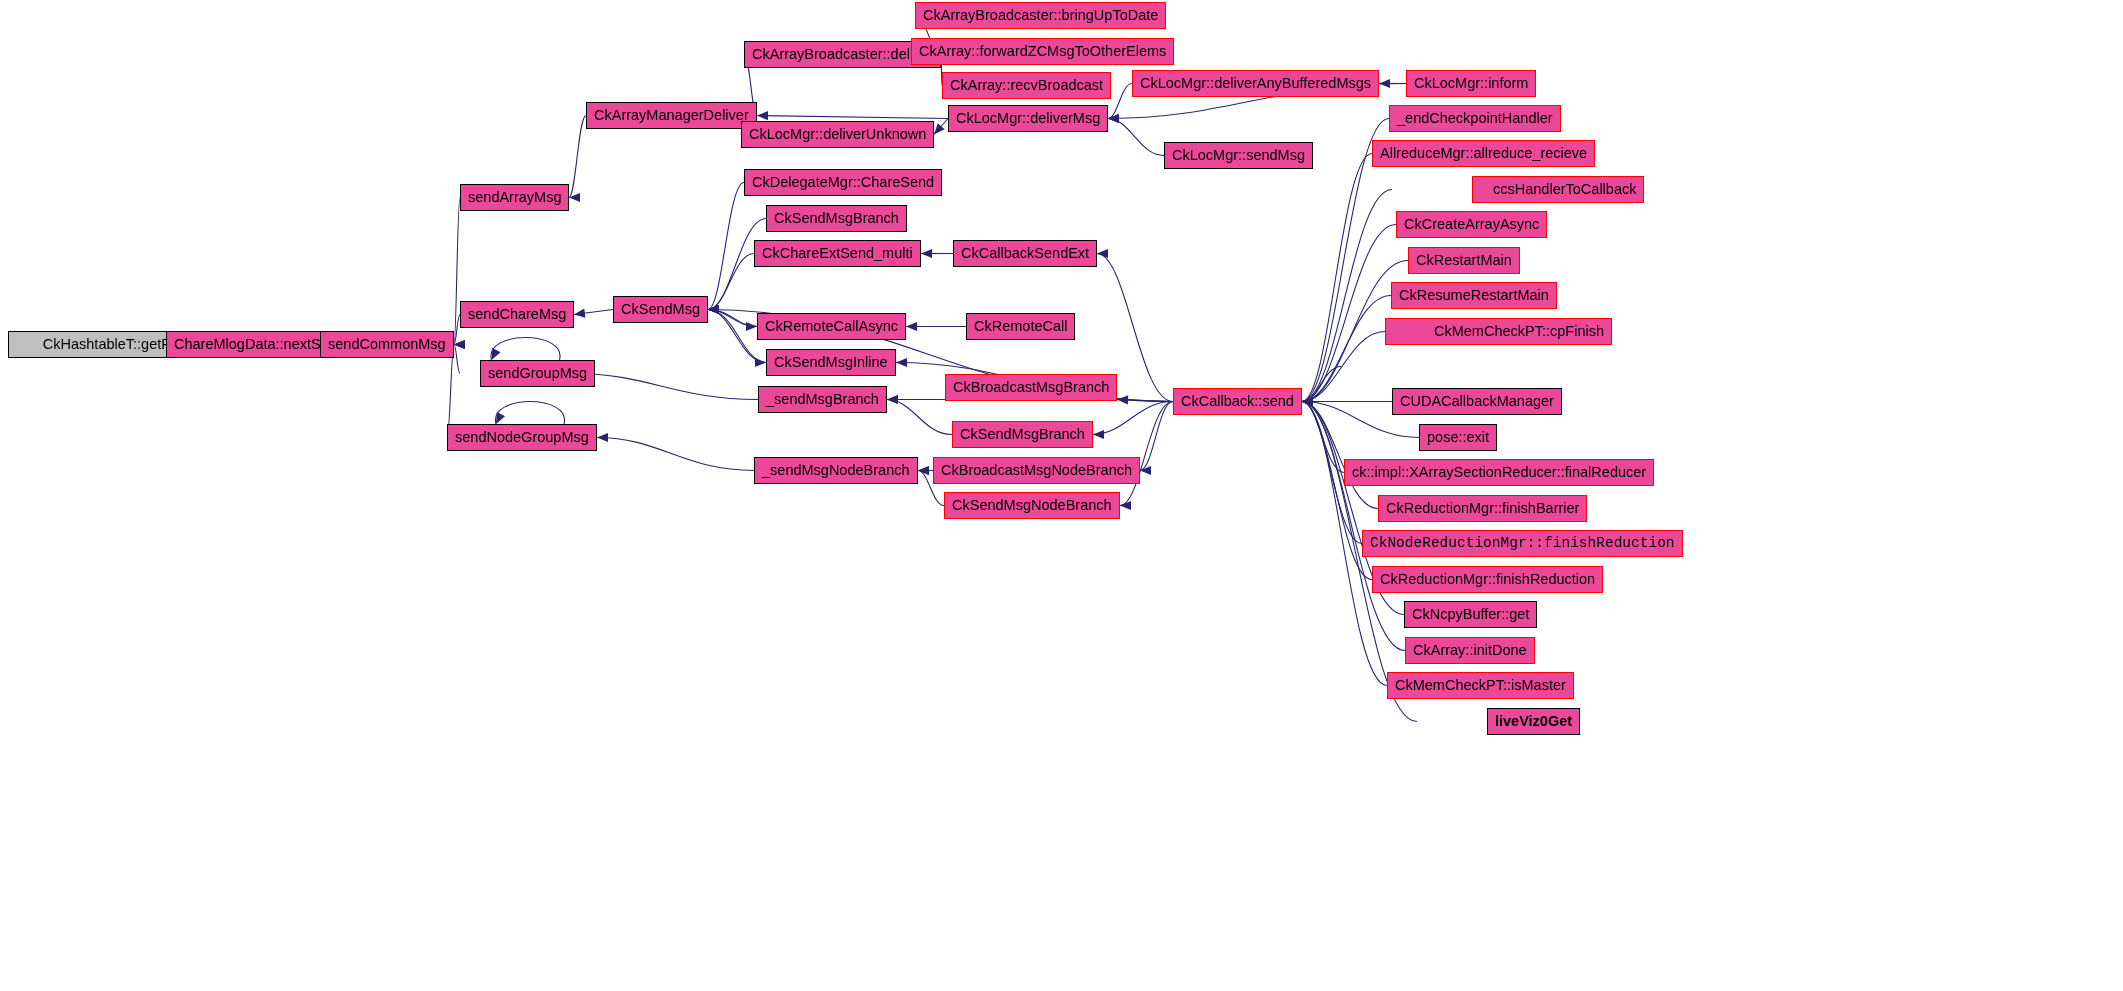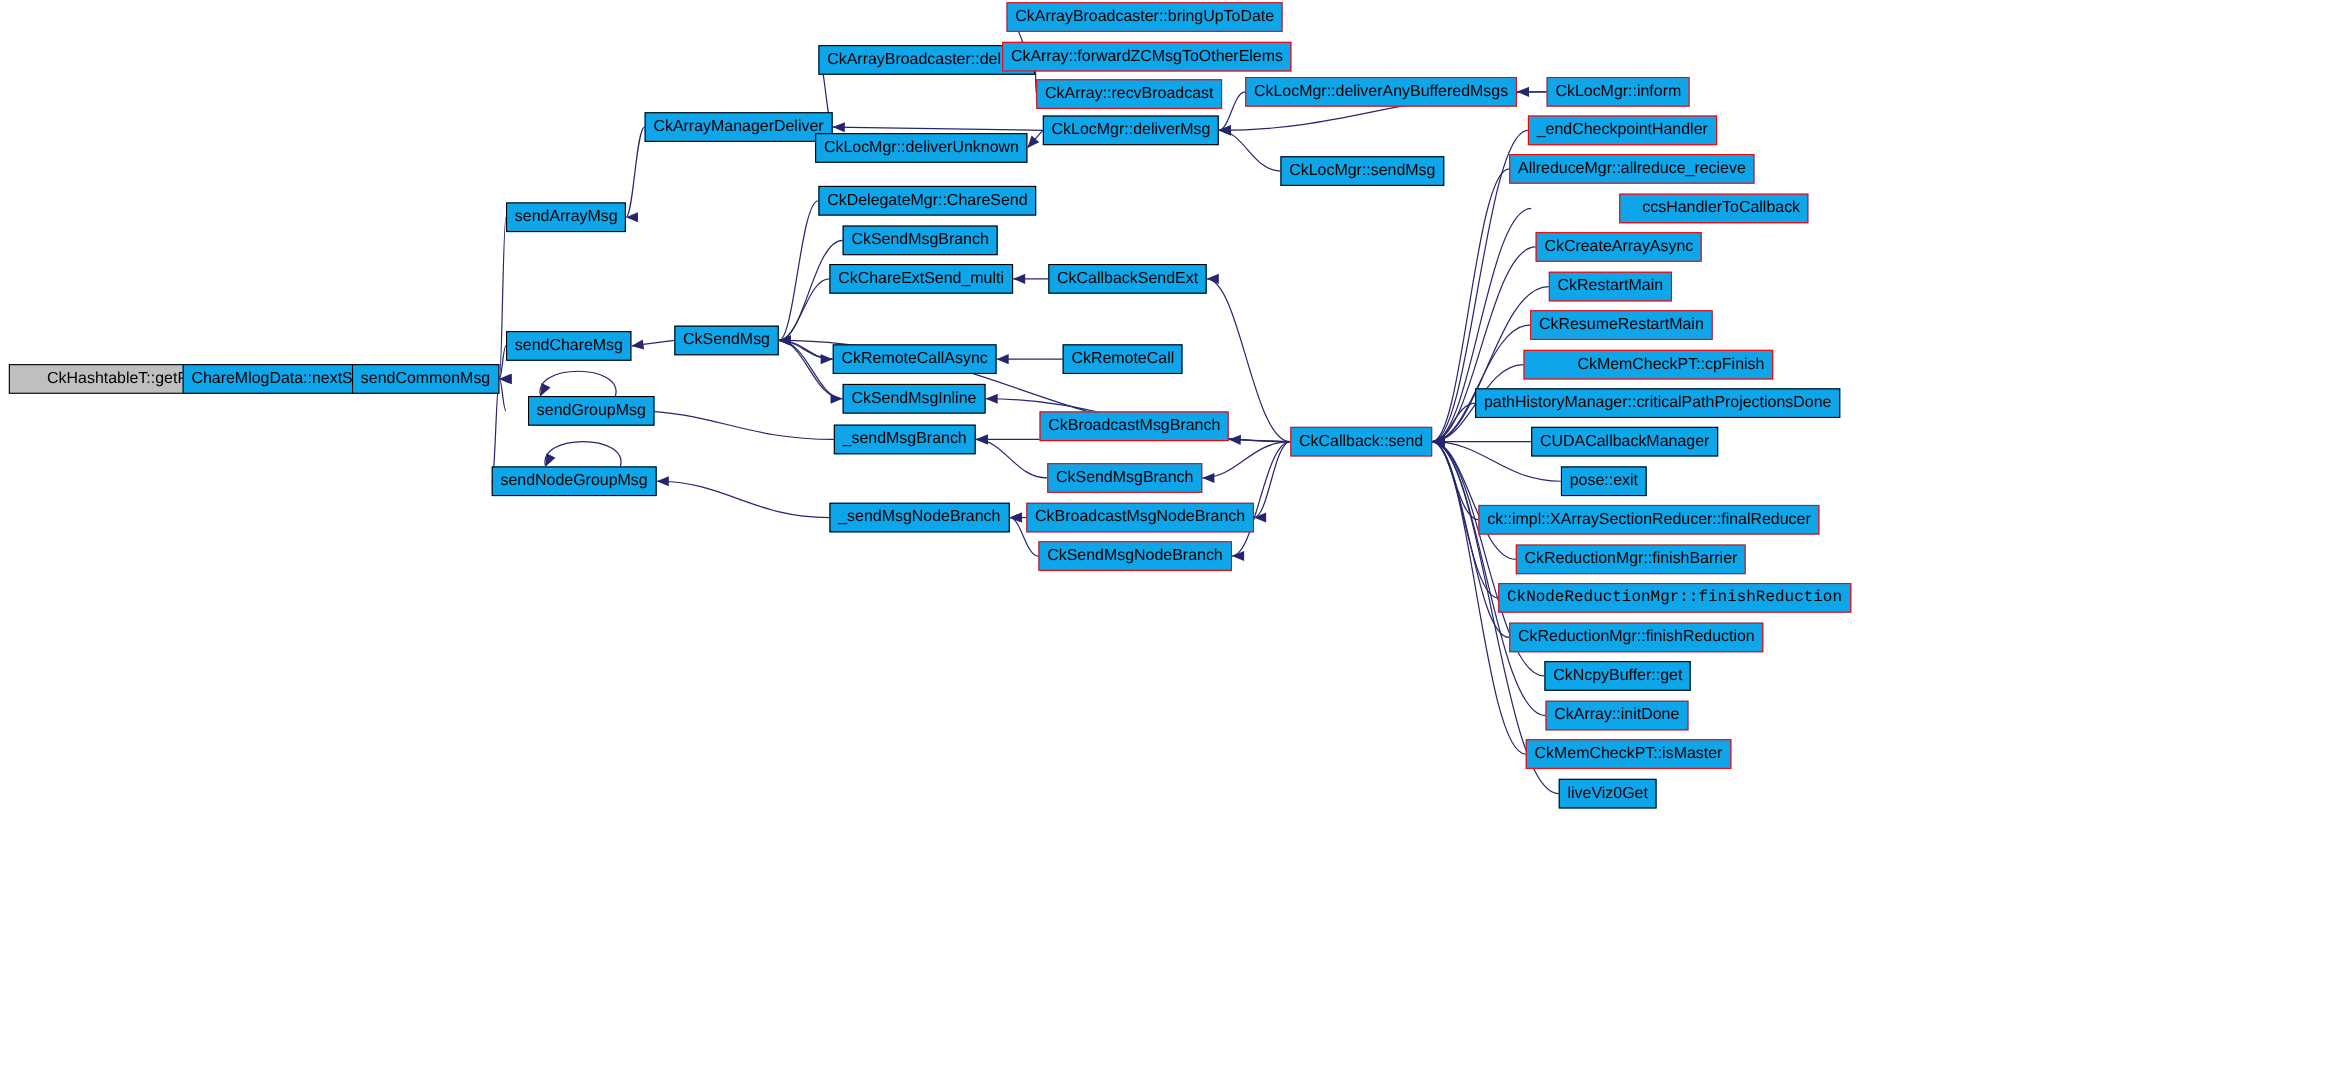--- a/index.html
+++ b/index.html
@@ -1,20 +1,20 @@
 <!DOCTYPE html>
 <html><head>
 <meta charset="utf-8">
 <style>
   html,body{margin:0;padding:0;background:#ffffff;}
   #canvas{position:relative;width:2123px;height:991px;overflow:hidden;
     font-family:"Liberation Sans",sans-serif;background:#ffffff;}
   #edges{position:absolute;left:0;top:0;width:2123px;height:991px;pointer-events:none;}
   .node{position:absolute;box-sizing:border-box;display:flex;align-items:center;
-    justify-content:center;background:#0ea5e9;border:1px solid #000000;
+    justify-content:center;background:#ec4899;border:1px solid #000000;
     font-size:14.5px;line-height:1;color:#000000;white-space:nowrap;
     padding:0 7px;height:27px;}
   .node.red{border-color:#ff0000;}
   .node.sel{background:#bfbfbf;border-color:#000000;}
   .node span{pointer-events:none;}
 </style>
 </head>
 <body>
 
 <div id="canvas">
@@ -252,23 +252,20 @@
     </div>
     <div class="node red" style="left: 1408px; top: 247px;">
       <span>CkRestartMain</span>
     </div>
     <div class="node red" style="left: 1391px; top: 282px;">
       <span>CkResumeRestartMain</span>
     </div>
     <div class="node red" style="left: 1385px; top: 318px; padding-left: 48px;">
       <span>CkMemCheckPT::cpFinish</span>
     </div>
-    <div class="node" style="left: 1341px; top: 353px;">
-      <span>pathHistoryManager::criticalPathProjectionsDone</span>
-    </div>
     <div class="node" style="left: 1392px; top: 388px;">
       <span>CUDACallbackManager</span>
     </div>
     <div class="node" style="left: 1419px; top: 424px;">
       <span>pose::exit</span>
     </div>
     <div class="node red" style="left: 1344px; top: 459px;">
       <span>ck::impl::XArraySectionReducer::finalReducer</span>
     </div>
     <div class="node red" style="left: 1378px; top: 495px;">
@@ -282,16 +279,16 @@
     </div>
     <div class="node" style="left: 1404px; top: 601px;">
       <span>CkNcpyBuffer::get</span>
     </div>
     <div class="node red" style="left: 1405px; top: 637px;">
       <span>CkArray::initDone</span>
     </div>
     <div class="node red" style="left: 1387px; top: 672px;">
       <span>CkMemCheckPT::isMaster</span>
     </div>
-    <div class="node" style="left: 1417px; top: 708px;">
+    <div class="node" style="left: 1487px; top: 708px; font-weight: bold;">
       <span>liveViz0Get</span>
     </div>
   </div>
 
 </body></html>

